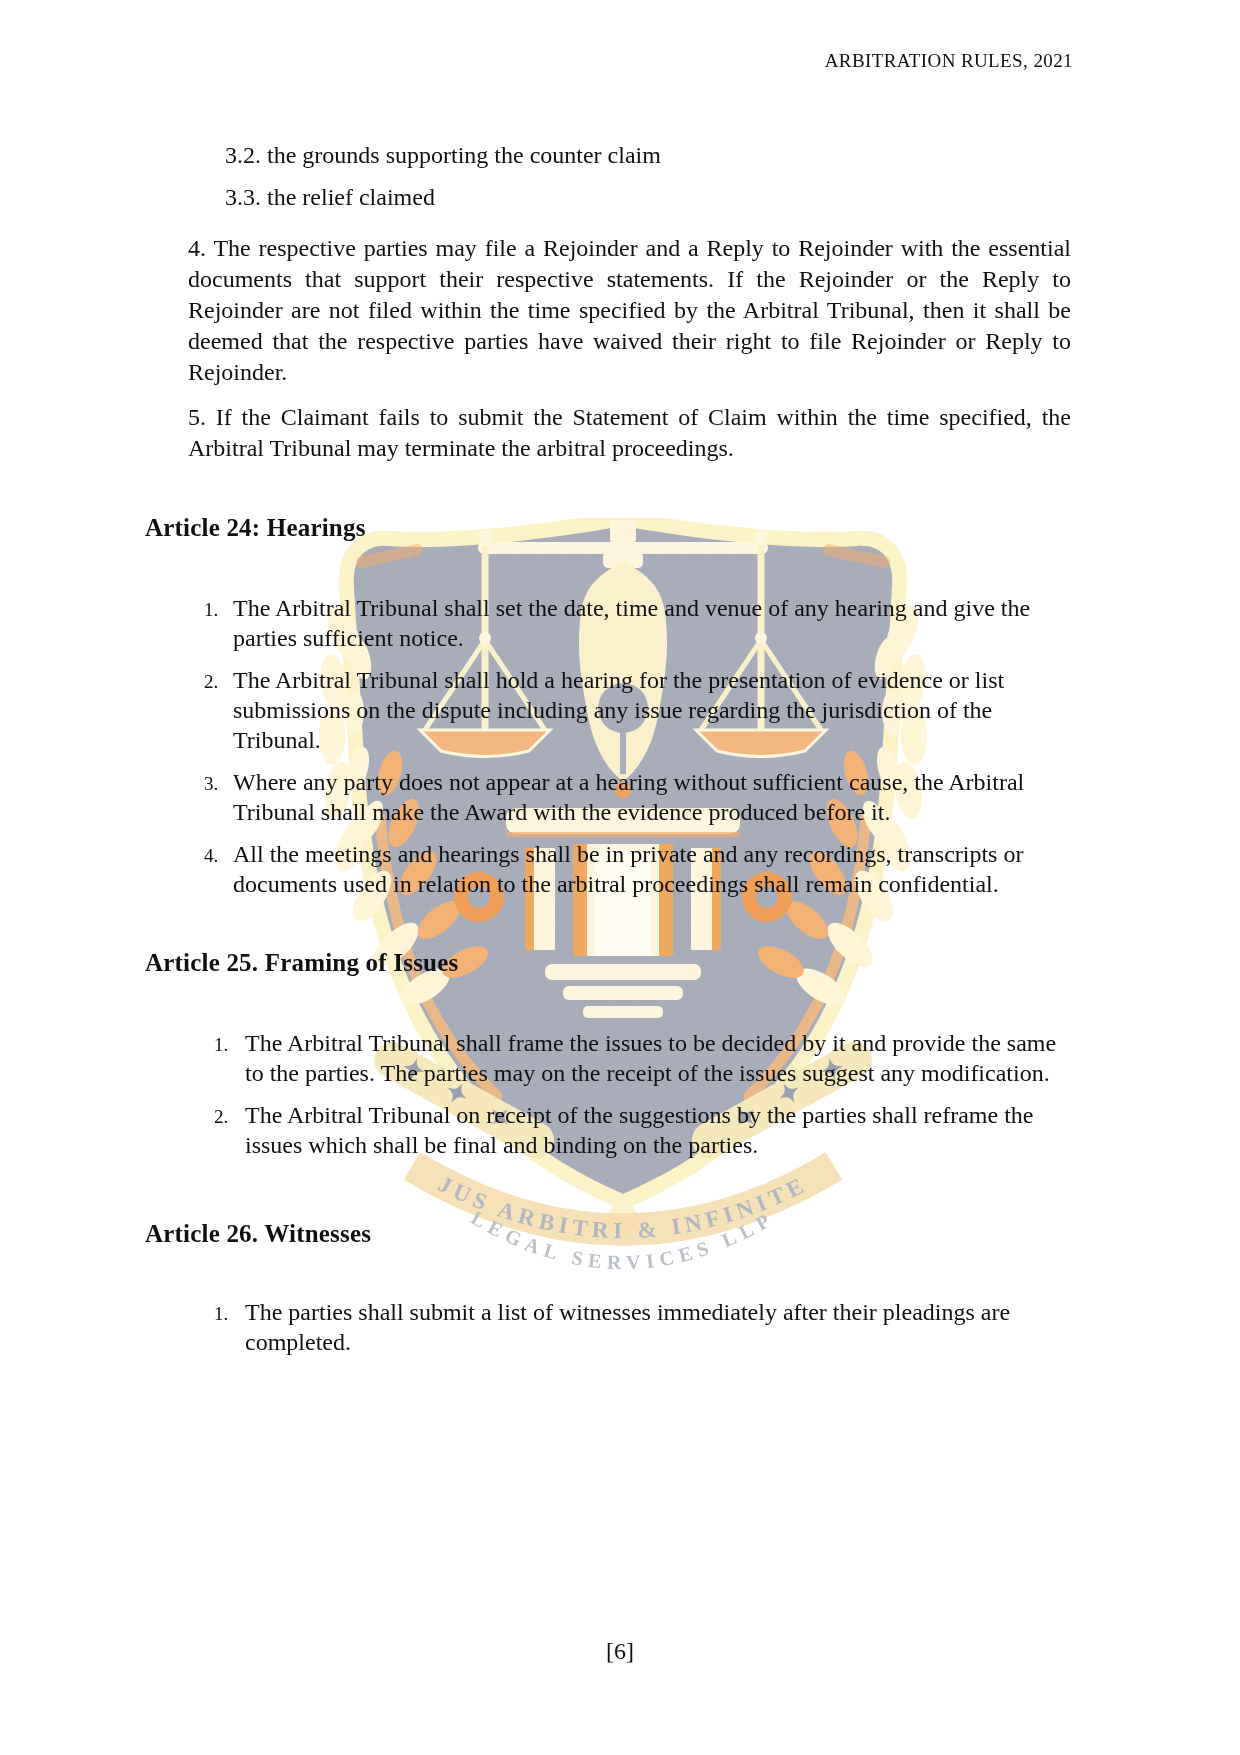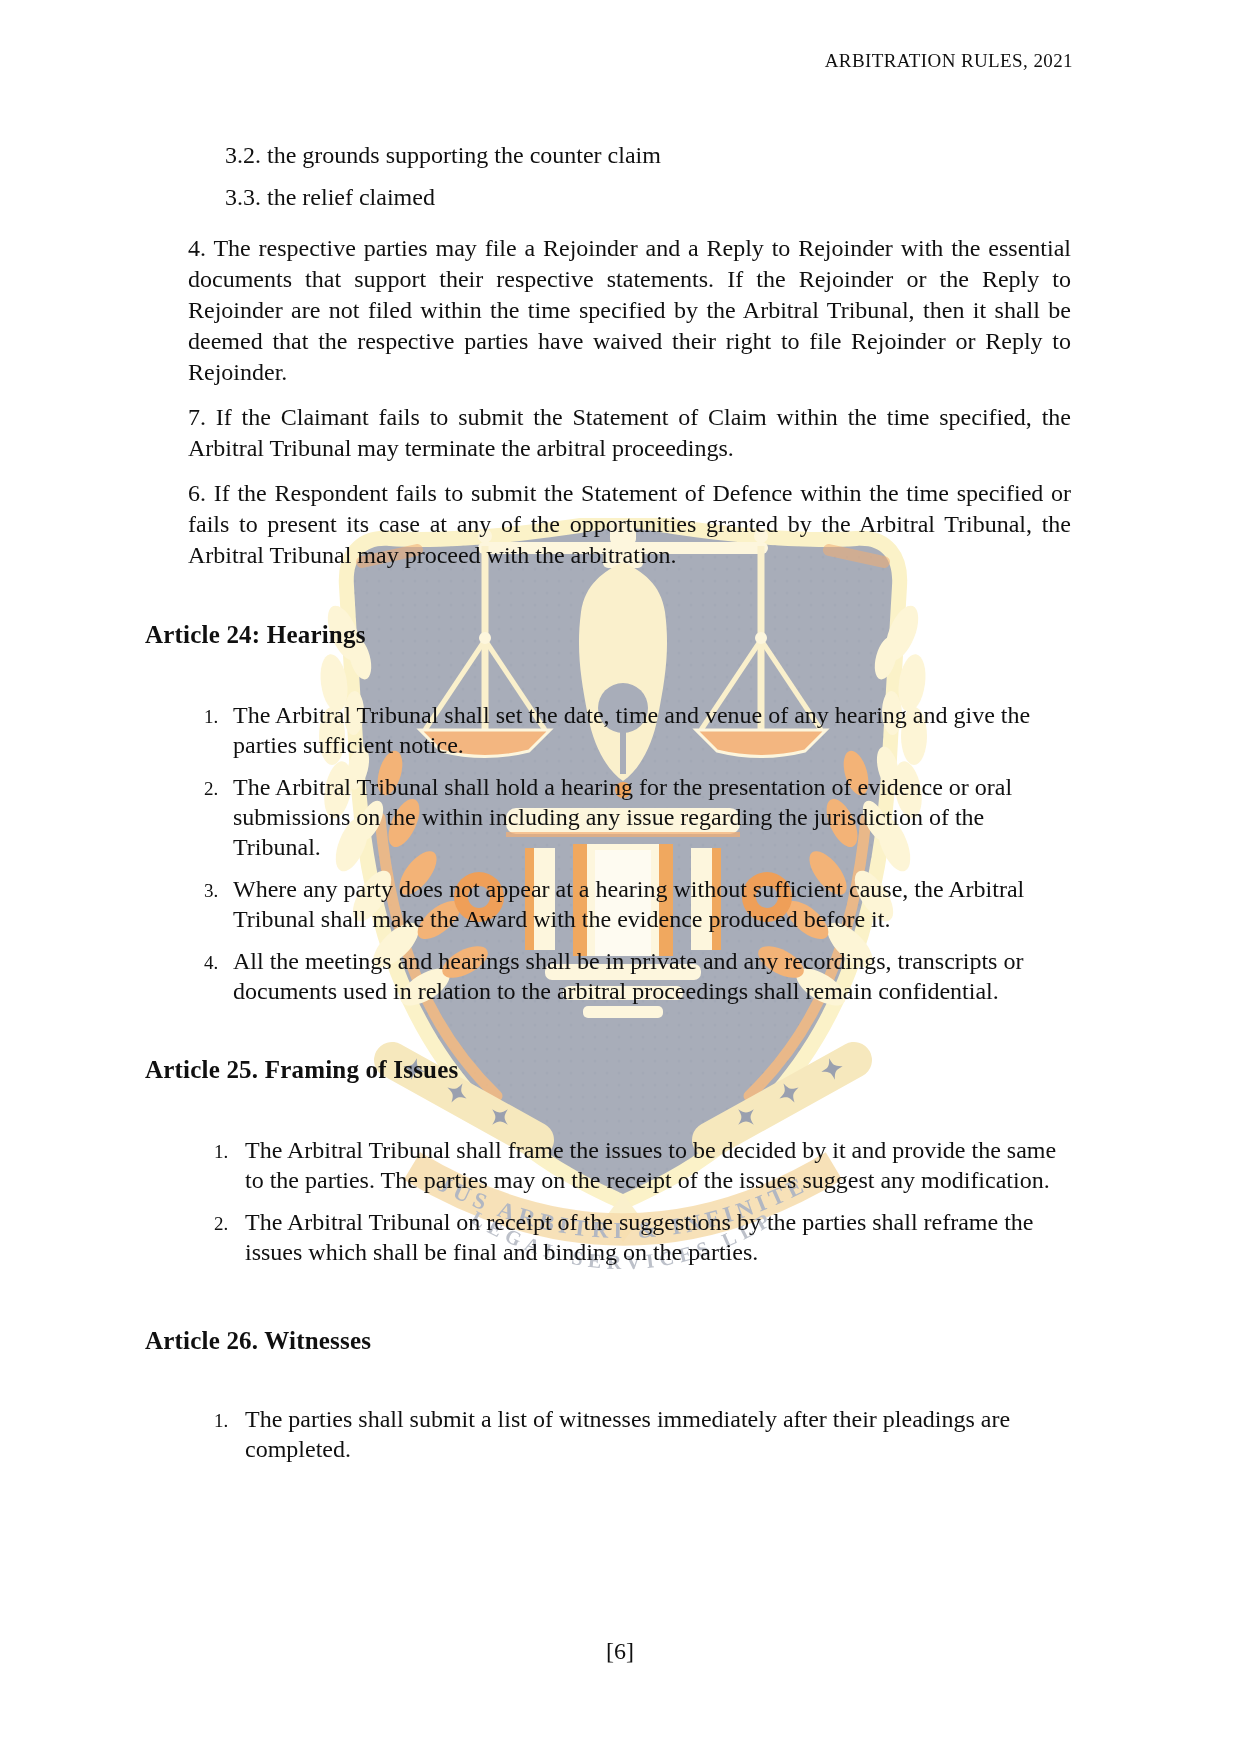--- a/index.html
+++ b/index.html
@@ -194,32 +194,31 @@
   </svg>
 
   <div class="doc-header">ARBITRATION RULES, 2021</div>
 
   <div class="content">
 
     <div class="subitem">3.2. the grounds supporting the counter claim</div>
     <div class="subitem">3.3. the relief claimed</div>
 
     <p class="para">4. The respective parties may file a Rejoinder and a Reply to Rejoinder with the essential documents that support their respective statements. If the Rejoinder or the Reply to Rejoinder are not filed within the time specified by the Arbitral Tribunal, then it shall be deemed that the respective parties have waived their right to file Rejoinder or Reply to Rejoinder.</p>
-    <p class="para">7. If the Claimant fails to submit the Statement of Claim within the time specified, the Arbitral Tribunal may terminate the arbitral proceedings.</p>
-    <p class="para">6. If the Respondent fails to submit the Statement of Defence within the time specified or fails to present its case at any of the opportunities granted by the Arbitral Tribunal, the Arbitral Tribunal may proceed with the arbitration.</p>
+    <p class="para">5. If the Claimant fails to submit the Statement of Claim within the time specified, the Arbitral Tribunal may terminate the arbitral proceedings.</p>
 
     <h2 class="article-heading">Article 24: Hearings</h2>
 
     <div class="aitem">
       <span class="num">1.</span>
       <span class="txt">The Arbitral Tribunal shall set the date, time and venue of any hearing and give the parties sufficient notice.</span>
     </div>
     <div class="aitem">
       <span class="num">2.</span>
-      <span class="txt">The Arbitral Tribunal shall hold a hearing for the presentation of evidence or oral submissions on the within including any issue regarding the jurisdiction of the Tribunal.</span>
+      <span class="txt">The Arbitral Tribunal shall hold a hearing for the presentation of evidence or list submissions on the dispute including any issue regarding the jurisdiction of the Tribunal.</span>
     </div>
     <div class="aitem">
       <span class="num">3.</span>
       <span class="txt">Where any party does not appear at a hearing without sufficient cause, the Arbitral Tribunal shall make the Award with the evidence produced before it.</span>
     </div>
     <div class="aitem">
       <span class="num">4.</span>
       <span class="txt">All the meetings and hearings shall be in private and any recordings, transcripts or documents used in relation to the arbitral proceedings shall remain confidential.</span>
     </div>
 

